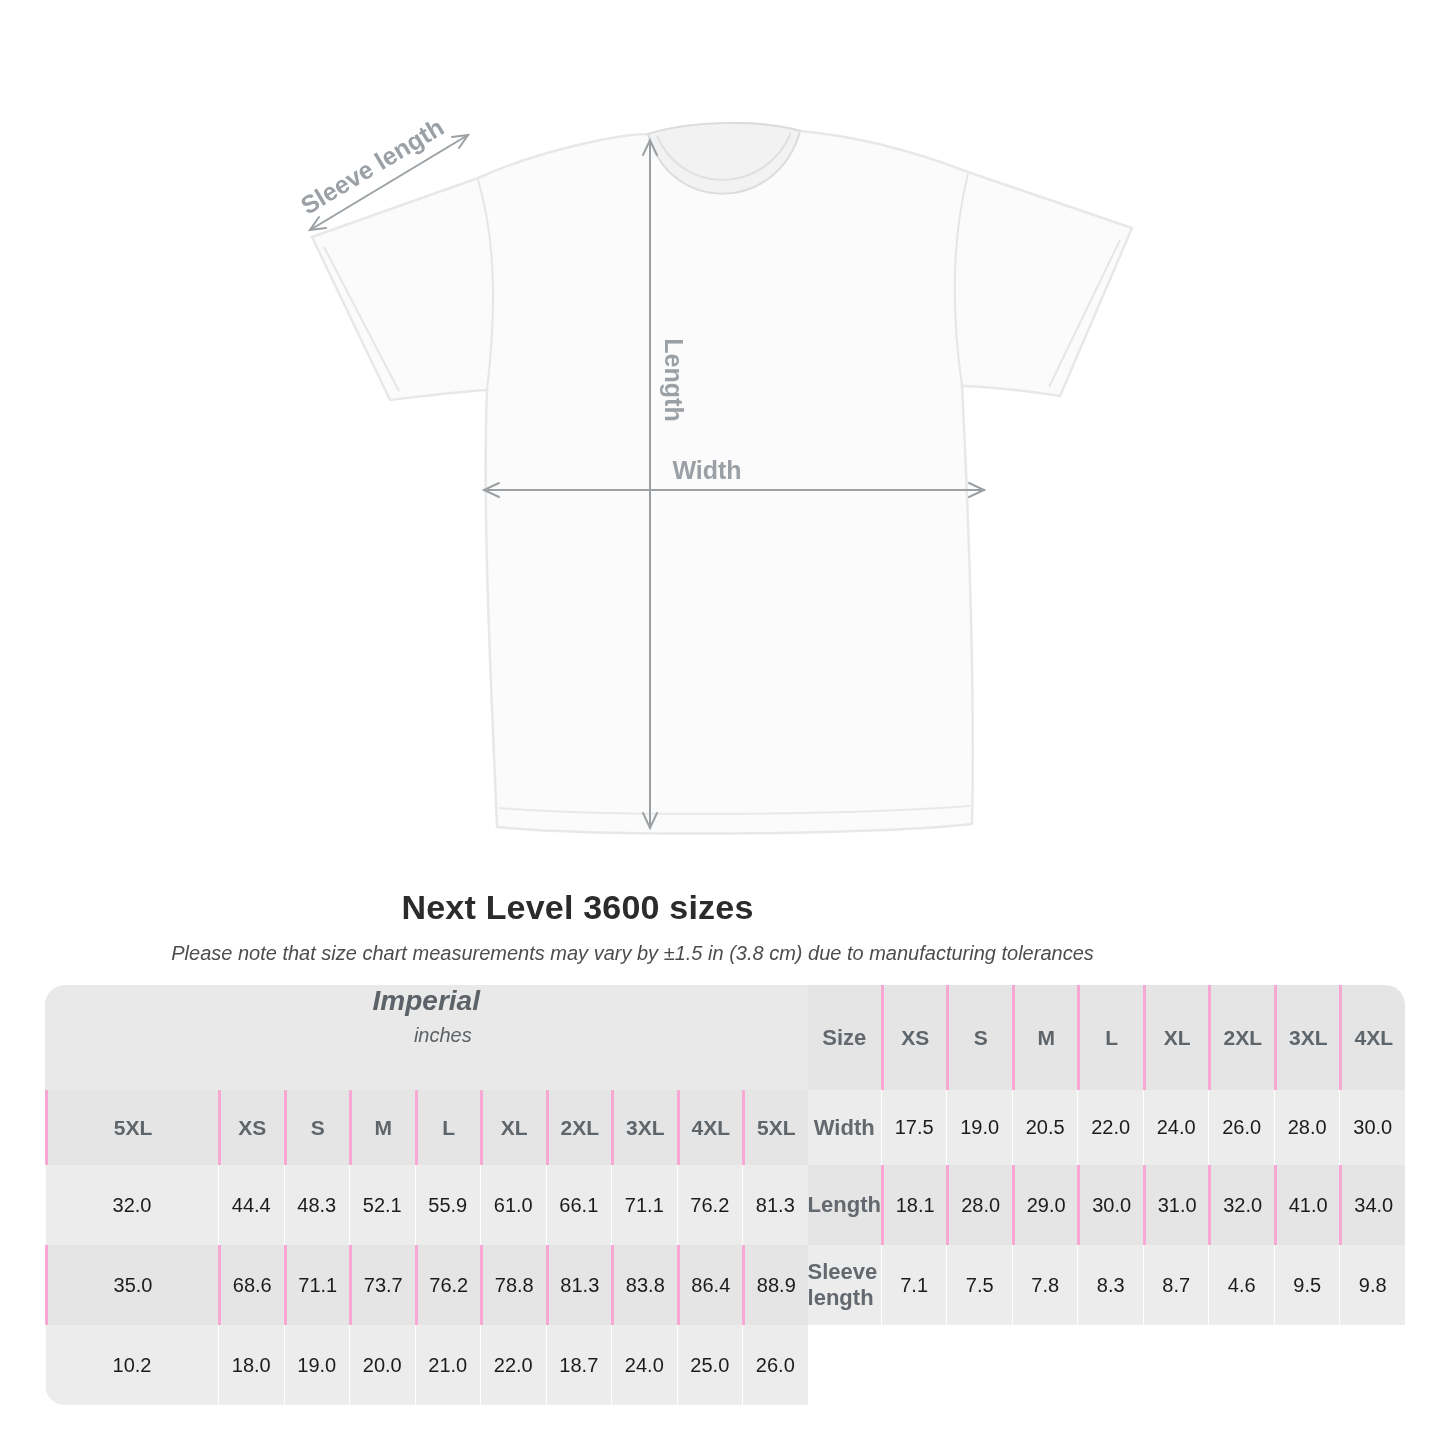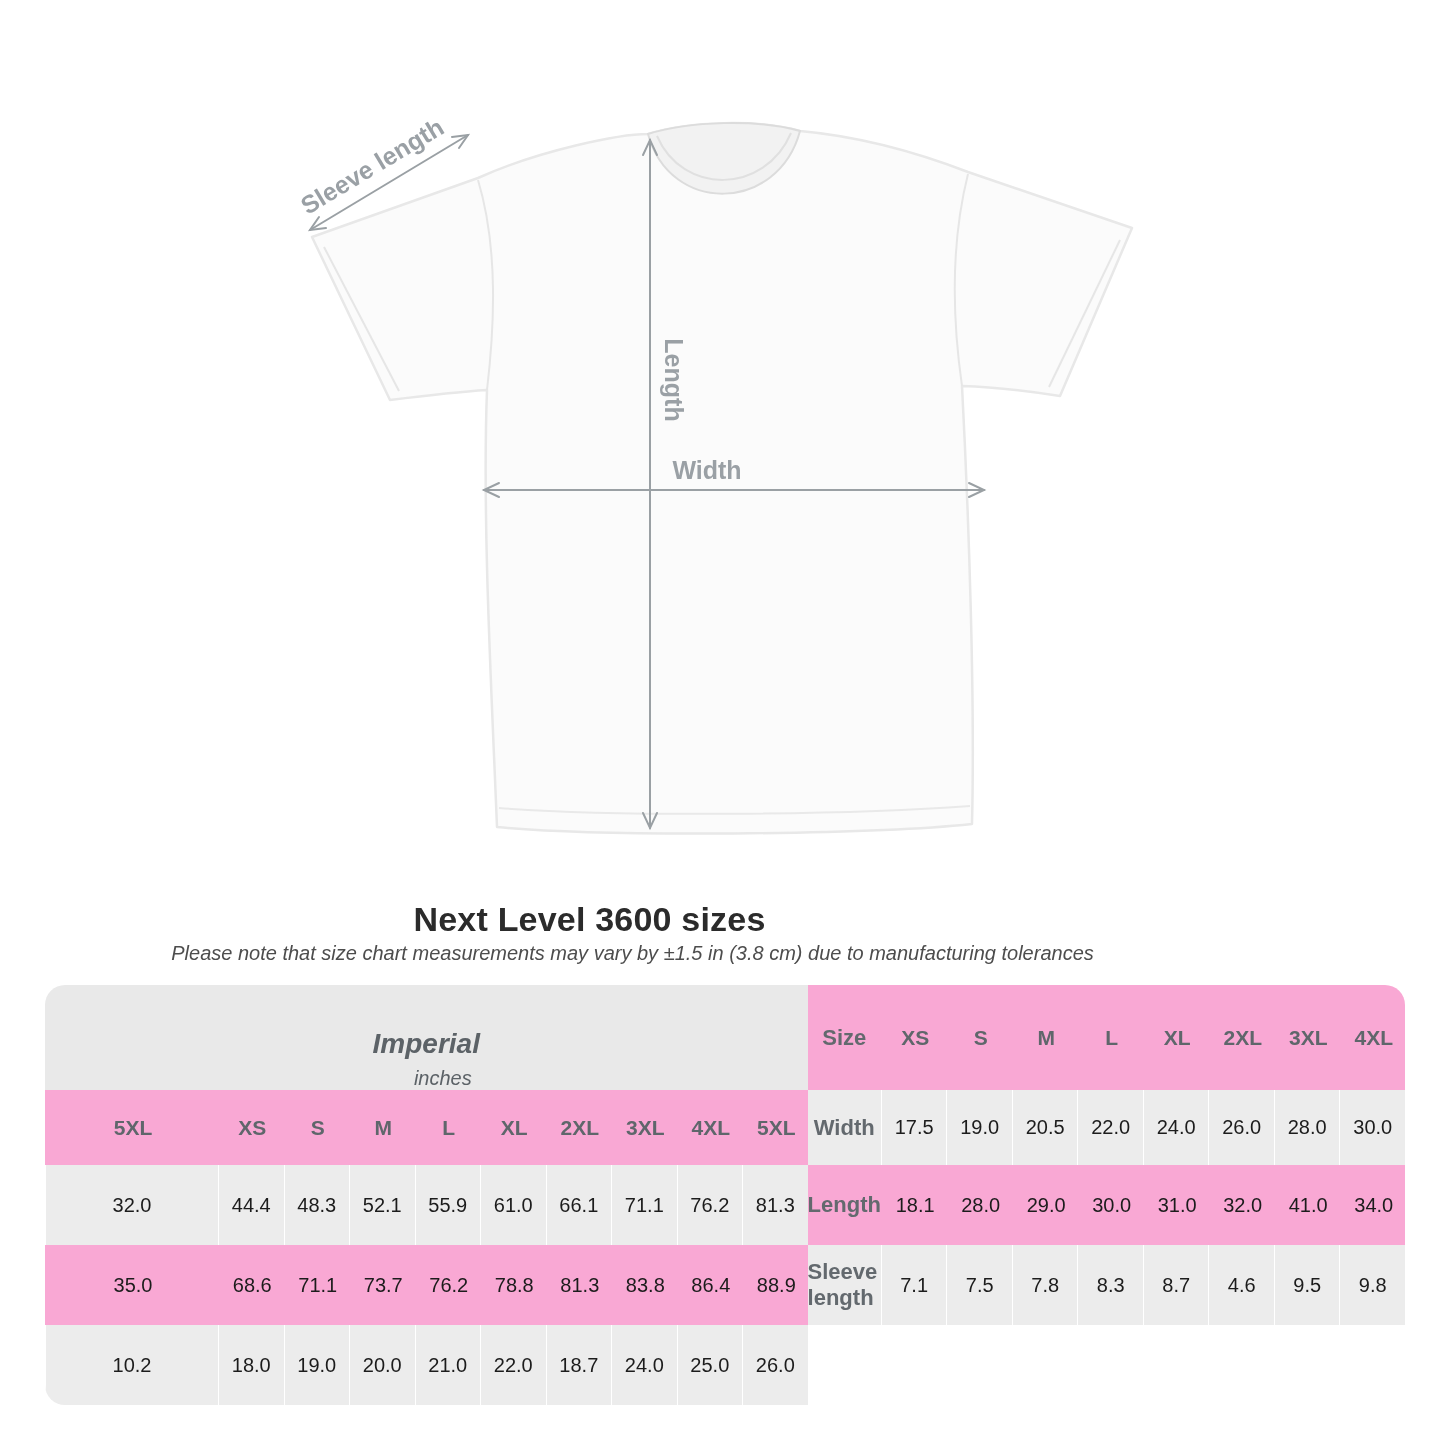--- a/index.html
+++ b/index.html
@@ -1,41 +1,41 @@
 <!DOCTYPE html>
 <html><head>
 <meta charset="utf-8">
 <style>
   html,body { margin:0; padding:0; background:#ffffff; }
   body { width:1445px; height:1445px; font-family:"Liberation Sans", sans-serif; }
   .page { position:relative; width:1445px; height:1445px; overflow:hidden; background:#fff; }
 
   .diagram-svg { position:absolute; top:0; left:0; }
 
-  .title { position:absolute; top:888px; left:0; width:1155px; margin:12px; text-align:center;
+  .title { position:absolute; top:888px; left:0; width:1155px; margin:0; text-align:center;
            font-size:34px; font-weight:bold; color:#2b2b2b; letter-spacing:0.2px; }
   .subtitle { position:absolute; top:942px; left:0; width:1265px; margin:0; text-align:center;
               font-size:20px; font-style:italic; color:#4d4d4d; }
 
   .size-table { position:absolute; top:985px; left:45px; width:1360px; height:420px;
                 border-radius:20px; overflow:hidden; background:#fff;
                 display:grid; grid-template-columns:173px repeat(18, 1fr);
                 grid-template-rows:105px 75px 80px 80px 80px; }
   .ghead { background:#e9e9e9; display:flex; flex-direction:column; align-items:center;
-           justify-content:flex-end; gap:7px; }
+           justify-content:flex-start; gap:7px; }
   .g1 { grid-column:1 / 11; }
   .g2 { grid-column:11 / 20; }
   .gname { font-size:28px; font-weight:bold; font-style:italic; color:#5c6267; }
   .gunit { font-size:20px; font-style:italic; color:#5c6267;margin-left:33px; }
 
   .cell { display:flex; align-items:center; justify-content:center; }
   .lab  { font-weight:bold; font-size:22px; color:#63696e; }
   .sz   { font-weight:bold; font-size:21px; color:#5f666b; }
   .num  { font-size:20px; color:#1c1c1c; }
-  .w { background:#f9a8d4; }
+  .w { background:#e5e5e5; }
   .g { background:#ececec; }
   .sw { border-left:3px solid #f9a8d4; }
   .sg { border-left:1px solid #ffffff; }
 </style>
 </head>
 <body>
 
 <div class="page">
 
   <svg class="diagram-svg" width="1445" height="880" viewBox="0 0 1445 880">

